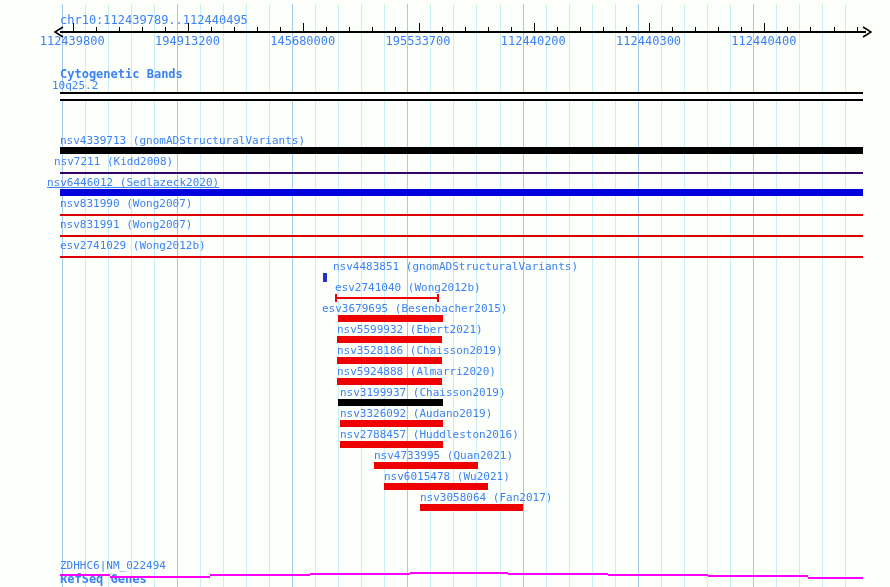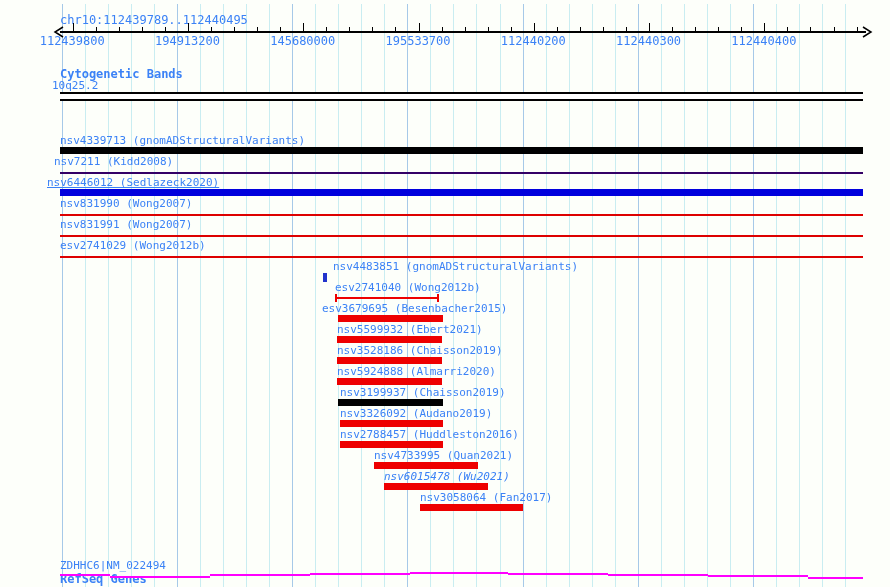--- a/index.html
+++ b/index.html
@@ -159,21 +159,21 @@
       <div class="small-label" style="left: 337px; top: 366px;">nsv5924888 (Almarri2020)</div>
       <div class="glyph" style="left: 337px; top: 378px; width: 105px; height: 7px; background: rgb(238, 0, 0);"></div>
       <div class="small-label" style="left: 340px; top: 387px;">nsv3199937 (Chaisson2019)</div>
       <div class="glyph" style="left: 338px; top: 399px; width: 105px; height: 7px; background: rgb(0, 0, 0);"></div>
       <div class="small-label" style="left: 340px; top: 408px;">nsv3326092 (Audano2019)</div>
       <div class="glyph" style="left: 340px; top: 420px; width: 103px; height: 7px; background: rgb(238, 0, 0);"></div>
       <div class="small-label" style="left: 340px; top: 429px;">nsv2788457 (Huddleston2016)</div>
       <div class="glyph" style="left: 340px; top: 441px; width: 103px; height: 7px; background: rgb(238, 0, 0);"></div>
       <div class="small-label" style="left: 374px; top: 450px;">nsv4733995 (Quan2021)</div>
       <div class="glyph" style="left: 374px; top: 462px; width: 104px; height: 7px; background: rgb(238, 0, 0);"></div>
-      <div class="small-label" style="left: 384px; top: 471px; font-style: italic;">nsv6015478 (Wu2021)</div>
+      <div class="small-label" style="left: 384px; top: 471px;">nsv6015478 (Wu2021)</div>
       <div class="glyph" style="left: 384px; top: 483px; width: 104px; height: 7px; background: rgb(238, 0, 0);"></div>
       <div class="small-label" style="left: 420px; top: 492px;">nsv3058064 (Fan2017)</div>
       <div class="glyph" style="left: 420px; top: 504px; width: 103px; height: 7px; background: rgb(238, 0, 0);"></div>
     </div>
 
   <div class="section-header" style="top:572px;">RefSeq Genes</div>
   <div class="small-label" style="left:60px;top:560px;">ZDHHC6|NM_022494</div>
   <div id="gene">
       <div class="gene-segment" style="left: 60px; top: 574px; width: 50px; background: rgb(255, 0, 255);"></div>
       <div class="gene-segment" style="left: 110px; top: 576px; width: 100px; background: rgb(255, 0, 255);"></div>

